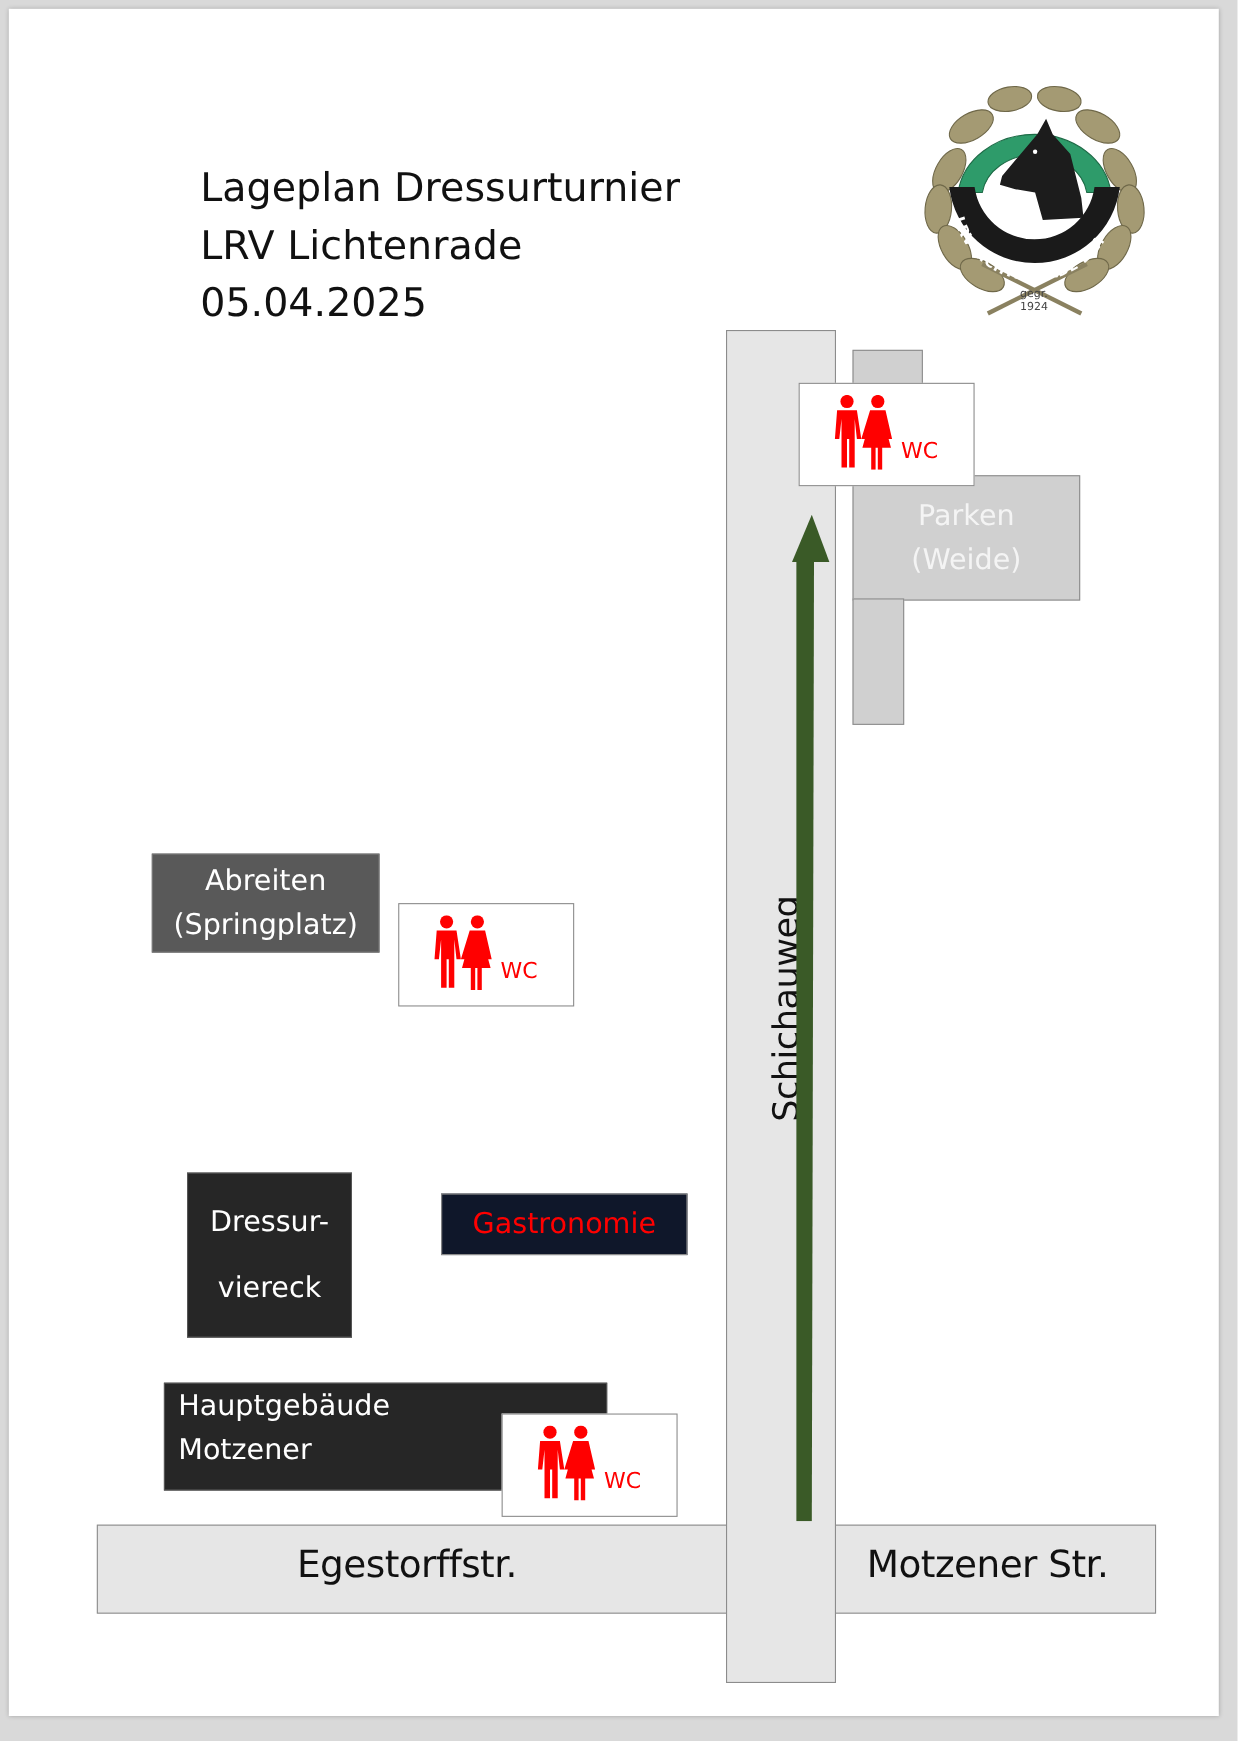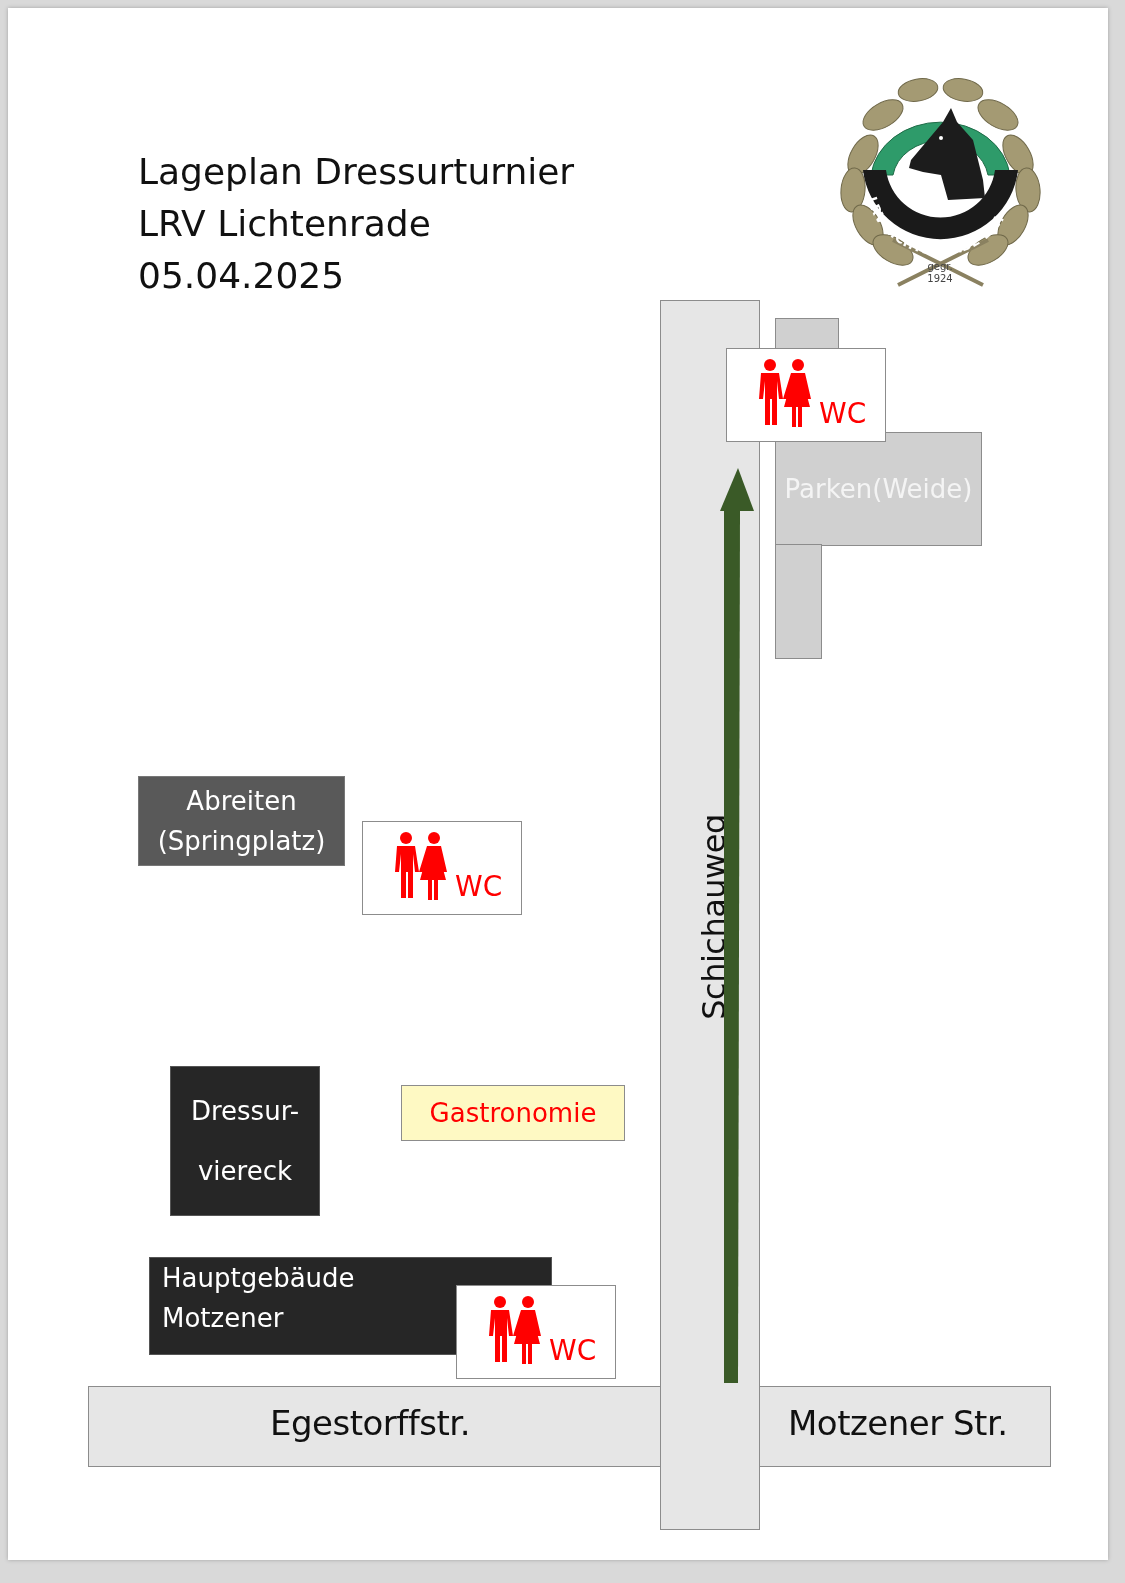--- a/index.html
+++ b/index.html
@@ -15,46 +15,46 @@
     width: 1100px; height: 1552px;
     background: #ffffff;
     box-shadow: 0 0 4px rgba(0,0,0,0.25);
   }
   .abs { position: absolute; box-sizing: border-box; }
   .title {
     left: 130px; top: 138px;
     font-size: 36px; line-height: 52px; color: #111;
     font-family: "DejaVu Sans", sans-serif;
   }
-  .title div { white-space: nowrap; }
+  .title div { white-space: nowrap; margin-left: 44px; }
   .road {
     background: #e6e6e6; border: 1.5px solid #8c8c8c;
   }
   .road-label {
     position: absolute; font-size: 34px; color: #111;
     font-family: "DejaVu Sans", sans-serif;
     letter-spacing: -0.5px; white-space: nowrap;
   }
   .box {
     display: flex; align-items: center; justify-content: center;
     text-align: center; font-size: 26px; line-height: 40px;
     font-family: "DejaVu Sans", sans-serif;
   }
   .box.dark { background: #262626; color: #fff; border: 1px solid #555; }
   .box.mid { background: #595959; color: #fff; border: 1px solid #777; }
   .box.light { background: #d0d0d0; color: #f4f4f4; border: 1.5px solid #8c8c8c; }
-  .box.white { background: #fef9c3; color: #ff0000; border: 1.5px solid #8c8c8c; }
+  .box.white { background: #0f172a; color: #ff0000; border: 1.5px solid #8c8c8c; }
   .box.left { justify-content: flex-start; padding-left: 12px; text-align: center; }
   .wc {
     background: #fff; border: 1.5px solid #8c8c8c;
   }
   .wc svg { position: absolute; left: 28px; top: 10px; }
   .wc .wc-text {
     position: absolute; left: 92px; top: 48px;
-    font-size: 28px; color: #ff0000;
+    font-size: 20px; color: #ff0000;
     font-family: "DejaVu Sans", sans-serif;
   }
   .logo { left: 815px; top: 52px; width: 235px; height: 235px; }
 </style>
 </head>
 <body>
 
 <div class="page">
 
   <div class="abs title">
@@ -112,21 +112,21 @@
   <div class="road-label" style="left:262px; top:1395px;">Egestorffstr.</div>
   <div class="road-label" style="left:780px; top:1395px;">Motzener Str.</div>
   <div class="road-label" style="left:596px; top:890px; transform: rotate(-90deg); transform-origin: center; width:220px; text-align:center; font-size:32px;">Schichauweg</div>
 
   <svg class="abs" style="left:706px; top:455px;" width="50" height="920" viewBox="0 0 50 920">
     <polygon points="10,920 24,920 26,48 10,48" fill="#3a5a27"></polygon>
     <polygon points="6,48 40,48 24,5" fill="#3a5a27"></polygon>
   </svg>
 
   <div class="abs box light" style="left:767px; top:310px; width:64px; height:40px;"></div>
-  <div class="abs box light" style="left:767px; top:424px; width:207px; height:114px; flex-direction:row;">
+  <div class="abs box light" style="left:767px; top:424px; width:207px; height:114px; flex-direction:column;">
     <span>Parken</span>
     <span>(Weide)</span>
   </div>
   <div class="abs box light" style="left:767px; top:536px; width:47px; height:115px;"></div>
 
   <div class="abs wc" style="left:718px; top:340px; width:160px; height:94px;">
     <svg width="60" height="68" viewBox="0 0 60 68">
       <g fill="#ff0000">
         <circle cx="15" cy="6" r="6"></circle>
         <path d="M6 14 h18 l4 26 h-4 l-2 -18 v44 h-5 v-26 h-2 v26 h-5 v-44 l-2 18 h-4 z"></path>

